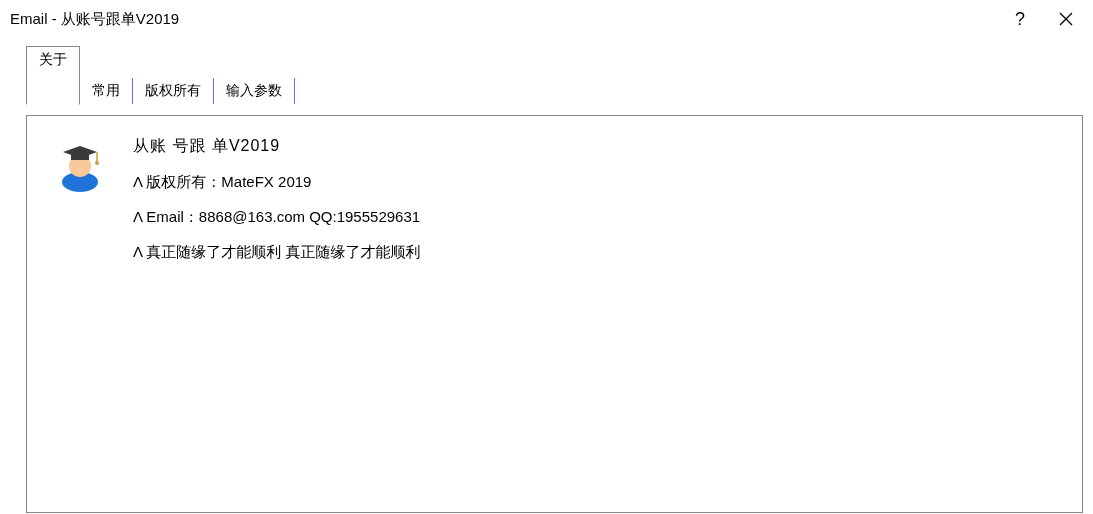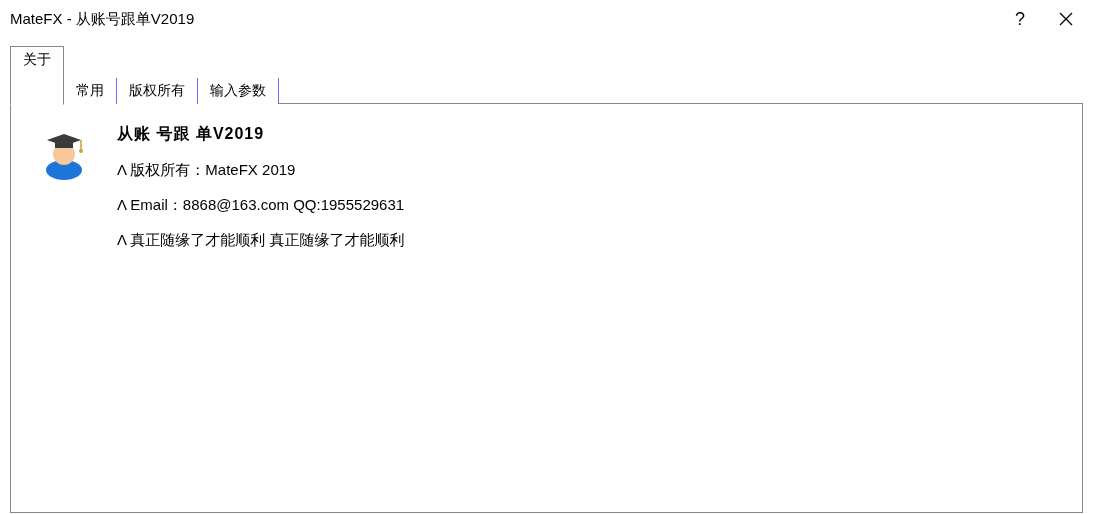--- a/index.html
+++ b/index.html
@@ -50,23 +50,24 @@
       stroke: #000;
       stroke-width: 1.2;
       fill: none;
     }
     .help-mark {
       font-size: 18px;
       font-family: Arial, sans-serif;
     }
     .content-area {
       flex: 1;
-      padding: 8px 10px 0 10px;
+      padding: 8px 10px 0 26px;
       display: flex;
       flex-direction: column;
+      gap: 12px;
     }
     .tabs {
       display: flex;
       position: relative;
       z-index: 2;
     }
     .tab {
       padding: 4px 12px 4px 12px;
       font-size: 14px;
       color: #000;
@@ -106,21 +107,21 @@
       flex-shrink: 0;
       margin-top: 4px;
     }
     .info {
       display: flex;
       flex-direction: column;
       gap: 16px;
       padding-top: 2px;
     }
     .info-title {
-      font-weight: bold;
+      font-weight: normal;
       font-size: 16px;
       letter-spacing: 1px;
     }
     .info-line {
       font-size: 15px;
       color: #000000;
     }
     .button-row {
       display: flex;
       justify-content: flex-end;
@@ -140,21 +141,21 @@
     .btn.primary {
       border: 2px solid #0078d7;
     }
   </style>
 </head>
 <body>
 
 <div class="window">
 
   <div class="titlebar">
-    <div class="titlebar-title">MateFX - 从账号跟单V2019</div>
+    <div class="titlebar-title">Email - 从账号跟单V2019</div>
     <div class="titlebar-controls">
       <div class="titlebar-btn">
         <span class="help-mark">?</span>
       </div>
       <div class="titlebar-btn">
         <svg width="14" height="14" viewBox="0 0 14 14">
           <line x1="1" y1="1" x2="13" y2="13"></line>
           <line x1="13" y1="1" x2="1" y2="13"></line>
         </svg>
       </div>

